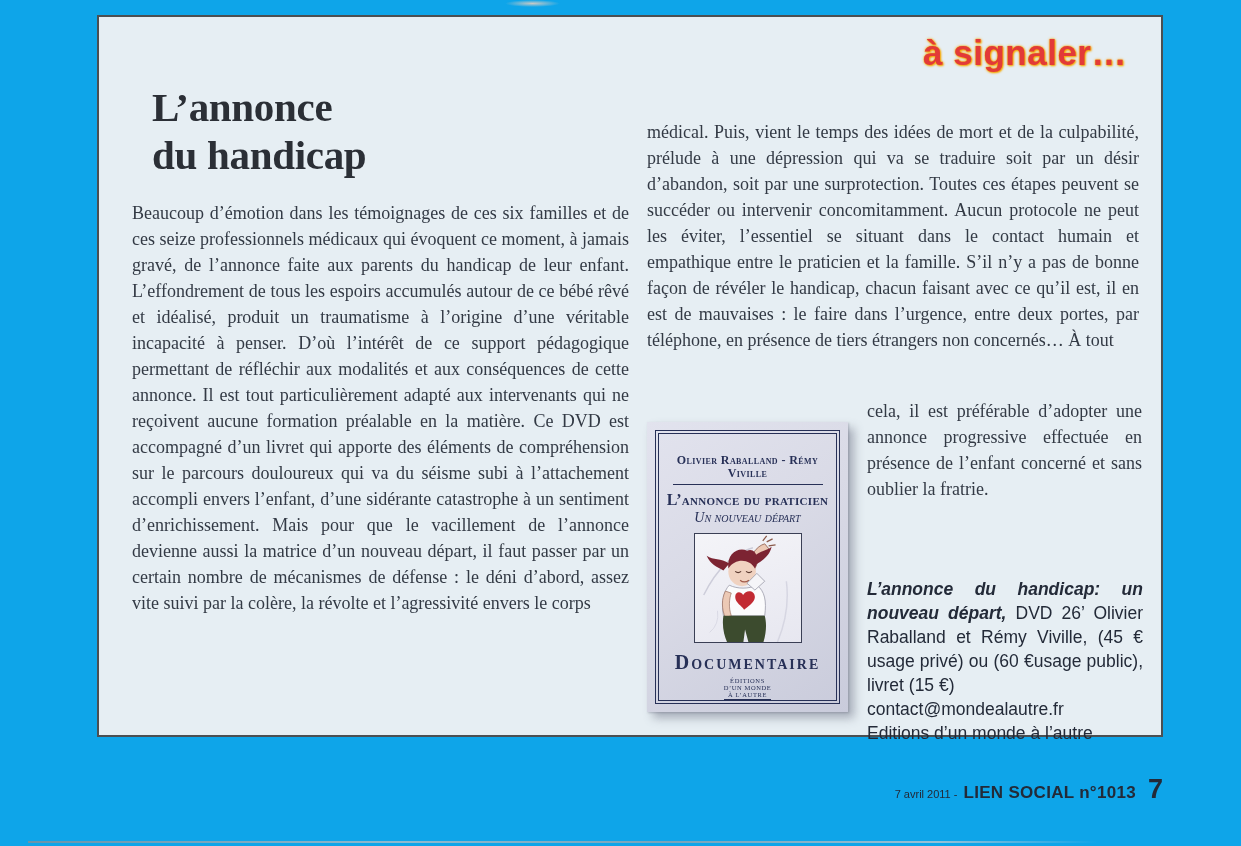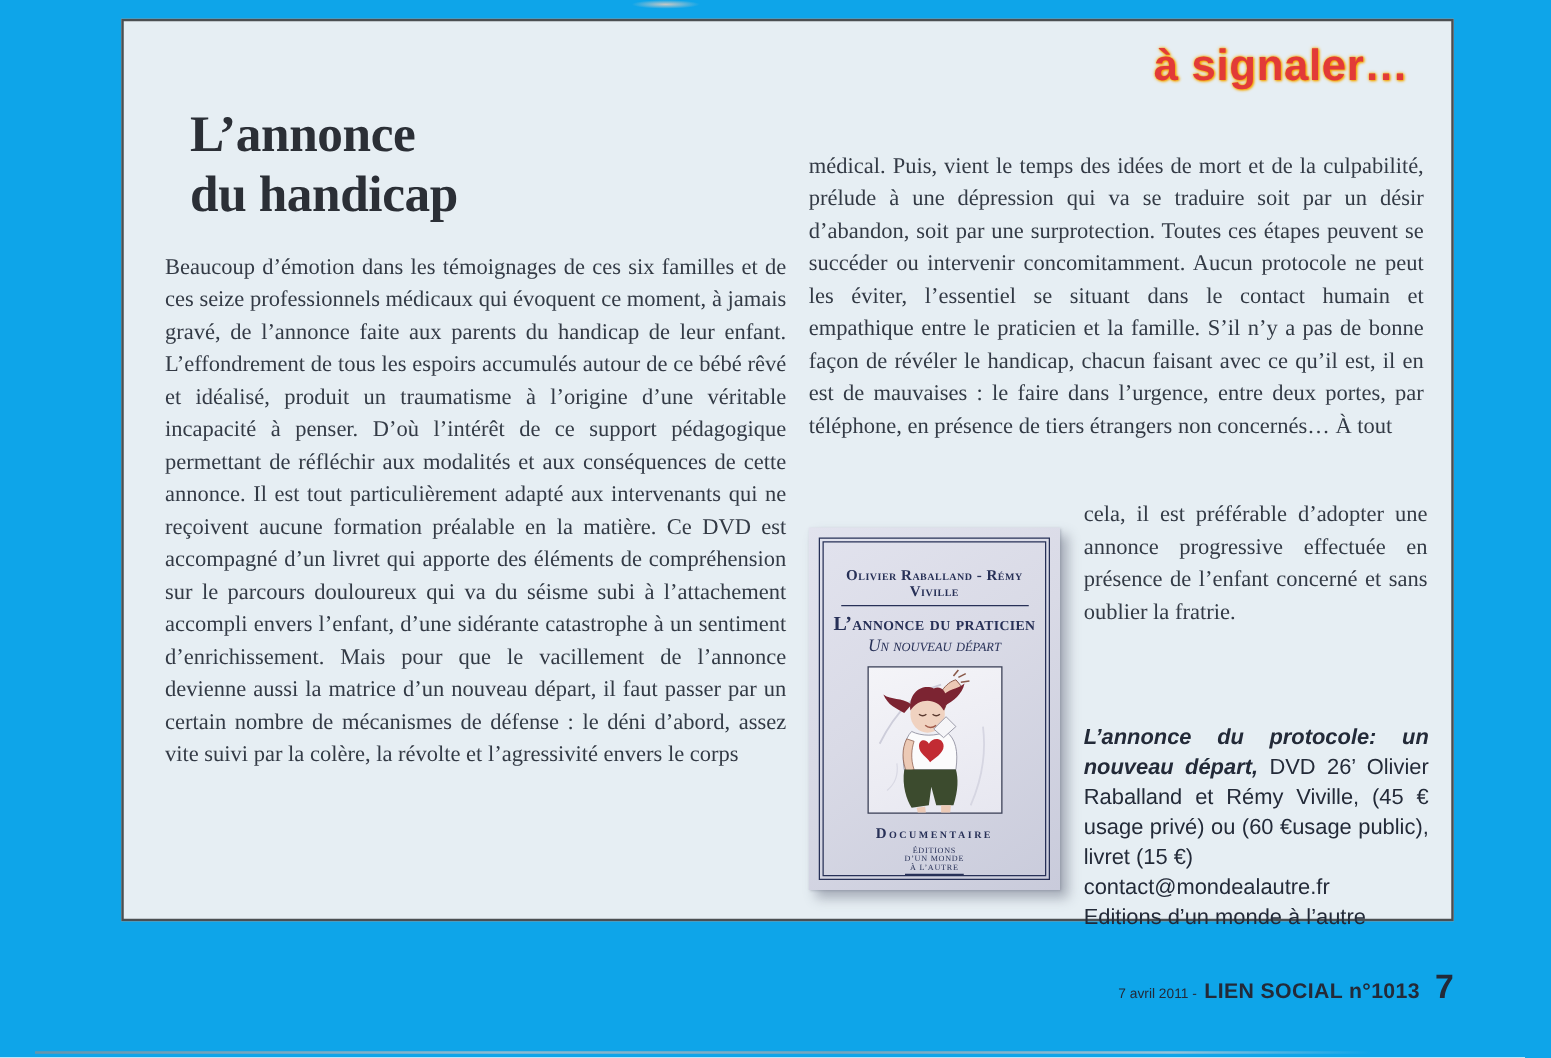--- a/index.html
+++ b/index.html
@@ -115,21 +115,21 @@
     width:108px;height:126px;
     border:1px solid #3a3f55;
     background:linear-gradient(160deg,#f4f4f8,#e7e7f0);
     overflow:hidden;
   }
   .dvd-genre{
     margin-top:8px;
     font-family:"Liberation Serif", serif;
     font-variant:small-caps;
     font-weight:700;
-    font-size:12px;
+    font-size:20px;
     letter-spacing:2px;
   }
   .dvd-logo{
     margin-top:3px;
     display:flex;flex-direction:column;align-items:center;
     border-bottom:1px solid var(--navy);
     padding-bottom:1px;
   }
   .dvd-logo span{
     font-family:"Liberation Serif", serif;
@@ -229,21 +229,21 @@
           <span>d’un monde</span>
           <span>à l’autre</span>
         </div>
       </div>
     </div>
 
     <div class="body-text col2p2">cela, il est préférable d’adop­ter une annonce progressive effectuée en présence de l’en­fant concerné et sans oublier la fratrie.</div>
 
     <div class="caption">
       <p class="cap-flow">
-        <span class="cap-lead">L’annonce du protocole: un nouveau départ,</span>
+        <span class="cap-lead">L’annonce du handicap: un nouveau départ,</span>
         <span>DVD 26’ Olivier Raballand et Rémy Viville, (45 € usage privé) ou (60 €usage public), livret (15 €)</span>
       </p>
       <div class="cap-line">contact@mondealautre.fr</div>
       <div class="cap-line">Editions d’un monde à l’autre</div>
     </div>
 
   </div>
 
   <div class="footer">
     <span class="f-date">7 avril 2011 -</span>

